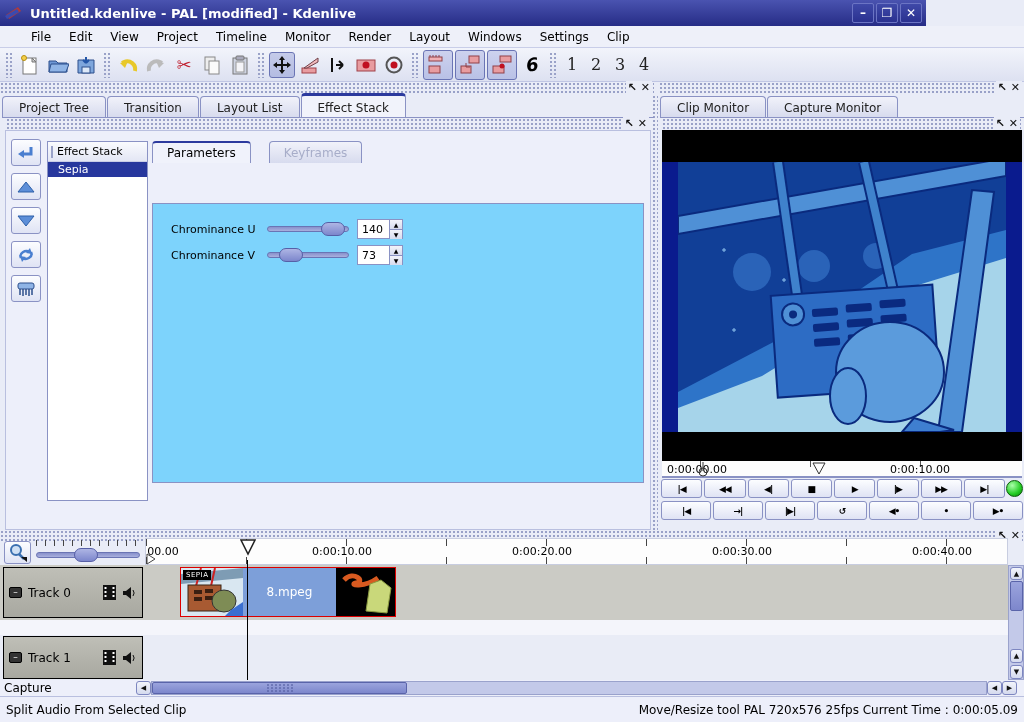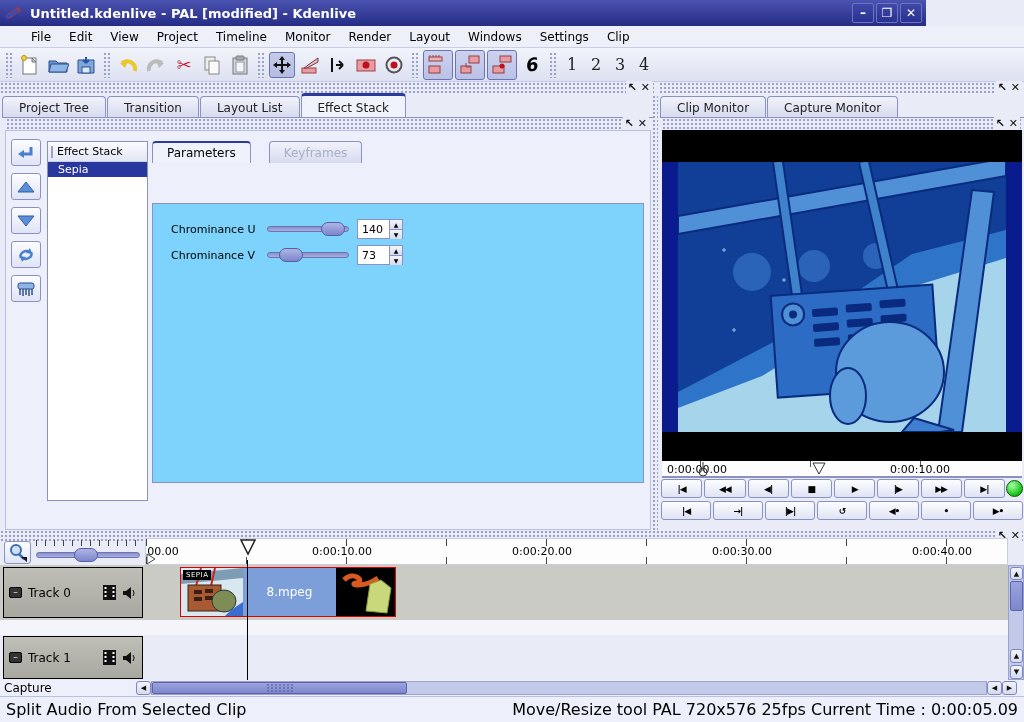--- a/index.html
+++ b/index.html
@@ -117,21 +117,21 @@
   .sb-btn { background:linear-gradient(#f2f4fb,#d5daee); border:1px solid #7d86c0; border-radius:3px;
     display:flex; align-items:center; justify-content:center; font-size:7px; color:#111; }
   .sb-track { background:#c3c9e9; border:1px solid #9aa2cc; }
   .sb-thumb { background:linear-gradient(#9ba4dd,#7d87cc); border:1px solid #5a64aa; border-radius:2px; position:relative; }
   .sb-thumb .grip { position:absolute; left:50%; top:50%; transform:translate(-50%,-50%);
     width:28px; height:9px;
     background-image:radial-gradient(#4a5498 1px, transparent 1px); background-size:4px 3px; }
 
   
   .statusbar { left:0; top:696px; width:1024px; height:26px; background:#edeffa;
-    border-top:1px solid #b9bfdf; display:flex; align-items:center; padding:0 6px; font-size:16px; }
+    border-top:1px solid #b9bfdf; display:flex; align-items:center; padding:0 6px; font-size:12px; }
 </style>
 </head>
 <body>
 
 <div id="app">
 
   <div class="abs titlebar">
     <svg width="18" height="16">
       <polygon points="2,10 14,2 17,6 5,14" fill="#b03a3a"></polygon>
       <polygon points="1,11 13,4 15,7 3,14" fill="#3a4ab0"></polygon>

